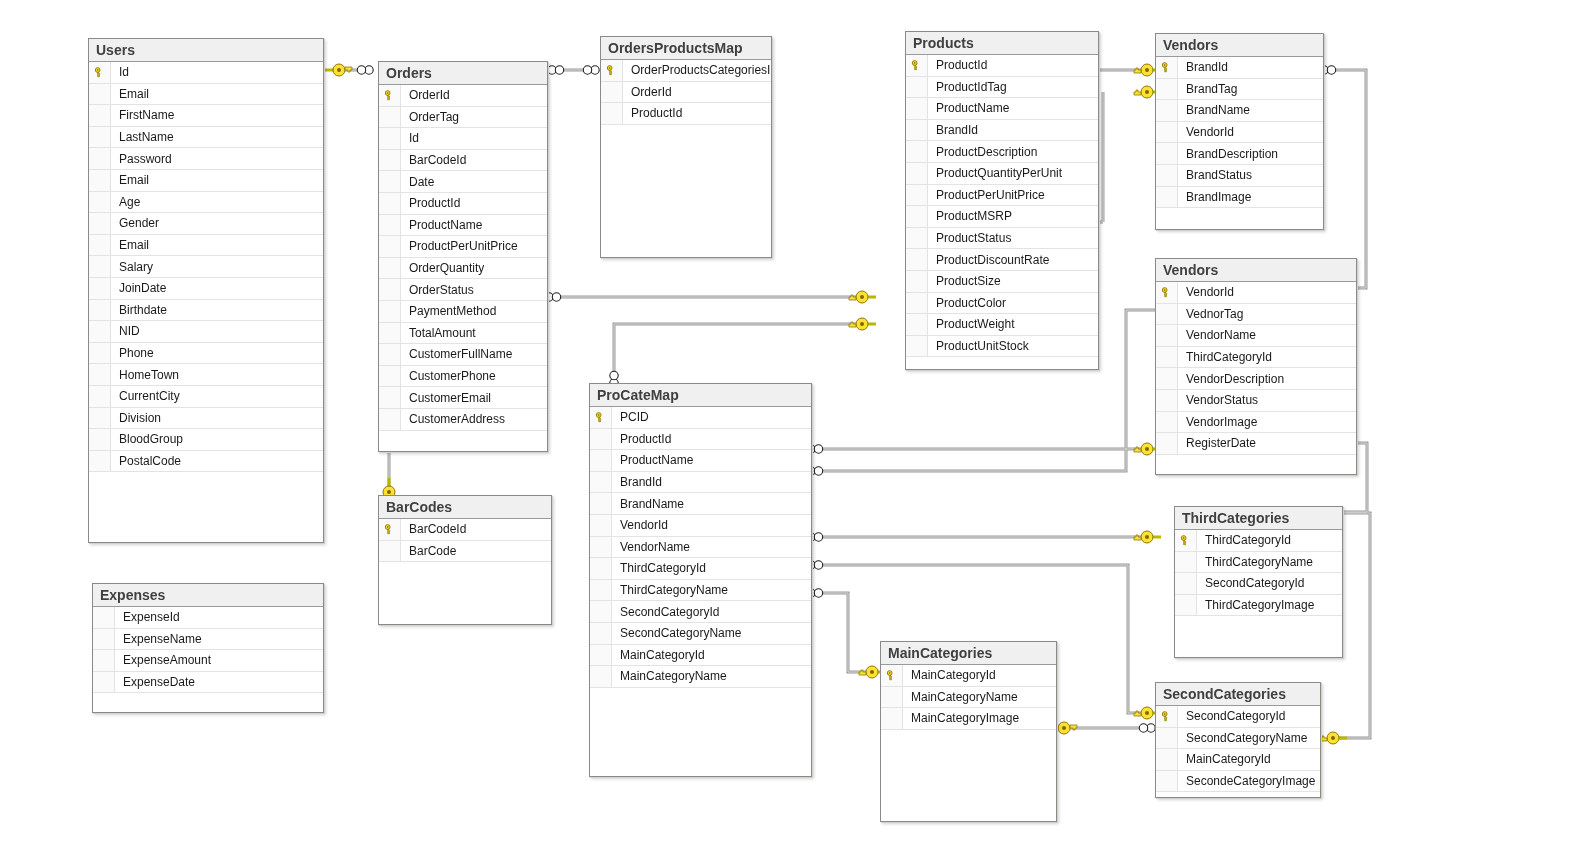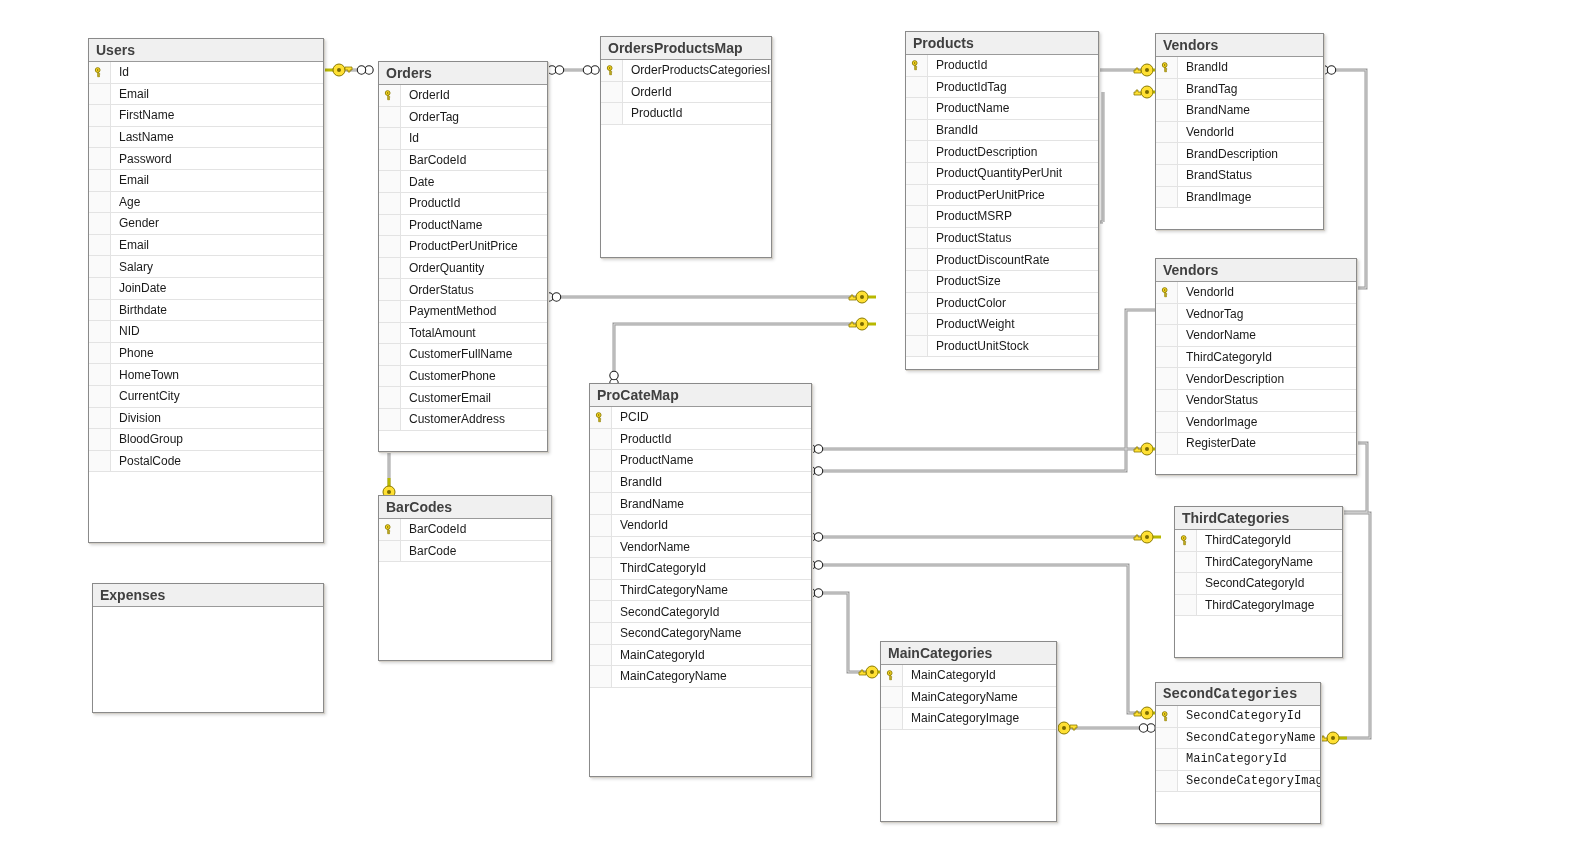--- a/index.html
+++ b/index.html
@@ -232,20 +232,38 @@
           </div>
           <div class="row">
             <div class="gutter"></div>
             <div class="fname">PostalCode</div>
           </div>
         </div>
         <div class="filler"></div>
       </div>
       <div class="tbl" style="left: 92px; top: 583px; width: 232px; height: 130px;">
         <div class="tbl-head">Expenses</div>
+        <div class="rows">
+          <div class="row">
+            <div class="gutter"></div>
+            <div class="fname">ExpenseId</div>
+          </div>
+          <div class="row">
+            <div class="gutter"></div>
+            <div class="fname">ExpenseName</div>
+          </div>
+          <div class="row">
+            <div class="gutter"></div>
+            <div class="fname">ExpenseAmount</div>
+          </div>
+          <div class="row">
+            <div class="gutter"></div>
+            <div class="fname">ExpenseDate</div>
+          </div>
+        </div>
         <div class="filler"></div>
       </div>
       <div class="tbl" style="left: 378px; top: 33px; width: 170px; height: 391px; margin-top: 28px;">
         <div class="tbl-head">Orders</div>
         <div class="rows">
           <div class="row">
             <div class="gutter">
               <svg class="keyicon" viewBox="0 0 12 12" xmlns="http://www.w3.org/2000/svg">
                 <circle cx="4" cy="3.3" r="2.6" fill="#ffdd22" stroke="#8a7a00" stroke-width="1"></circle>
                 <circle cx="4" cy="3.3" r="0.9" fill="#6b5d00"></circle>
@@ -310,21 +328,21 @@
             <div class="gutter"></div>
             <div class="fname">CustomerEmail</div>
           </div>
           <div class="row">
             <div class="gutter"></div>
             <div class="fname">CustomerAddress</div>
           </div>
         </div>
         <div class="filler"></div>
       </div>
-      <div class="tbl" style="left: 378px; top: 495px; width: 174px; height: 166px;">
+      <div class="tbl" style="left: 378px; top: 495px; width: 174px; height: 130px;">
         <div class="tbl-head">BarCodes</div>
         <div class="rows">
           <div class="row">
             <div class="gutter">
               <svg class="keyicon" viewBox="0 0 12 12" xmlns="http://www.w3.org/2000/svg">
                 <circle cx="4" cy="3.3" r="2.6" fill="#ffdd22" stroke="#8a7a00" stroke-width="1"></circle>
                 <circle cx="4" cy="3.3" r="0.9" fill="#6b5d00"></circle>
                 <path d="M4,5.6 L4,10.6 L6,10.6 L6,9.3 L5,9.3 L5,8.3 L6.2,8.3 L6.2,7.1 L5,7.1 L5,5.6 Z" fill="#ffdd22" stroke="#8a7a00" stroke-width="0.8" stroke-linejoin="round"></path>
               </svg>
             </div>
@@ -622,21 +640,21 @@
             <div class="gutter"></div>
             <div class="fname">SecondCategoryId</div>
           </div>
           <div class="row">
             <div class="gutter"></div>
             <div class="fname">ThirdCategoryImage</div>
           </div>
         </div>
         <div class="filler"></div>
       </div>
-      <div class="tbl" style="left: 1155px; top: 682px; width: 166px; height: 142px; font-family: Liberation Mono, monospace;">
+      <div class="tbl" style="left: 1155px; top: 682px; width: 166px; height: 116px;">
         <div class="tbl-head">SecondCategories</div>
         <div class="rows">
           <div class="row">
             <div class="gutter">
               <svg class="keyicon" viewBox="0 0 12 12" xmlns="http://www.w3.org/2000/svg">
                 <circle cx="4" cy="3.3" r="2.6" fill="#ffdd22" stroke="#8a7a00" stroke-width="1"></circle>
                 <circle cx="4" cy="3.3" r="0.9" fill="#6b5d00"></circle>
                 <path d="M4,5.6 L4,10.6 L6,10.6 L6,9.3 L5,9.3 L5,8.3 L6.2,8.3 L6.2,7.1 L5,7.1 L5,5.6 Z" fill="#ffdd22" stroke="#8a7a00" stroke-width="0.8" stroke-linejoin="round"></path>
               </svg>
             </div>

